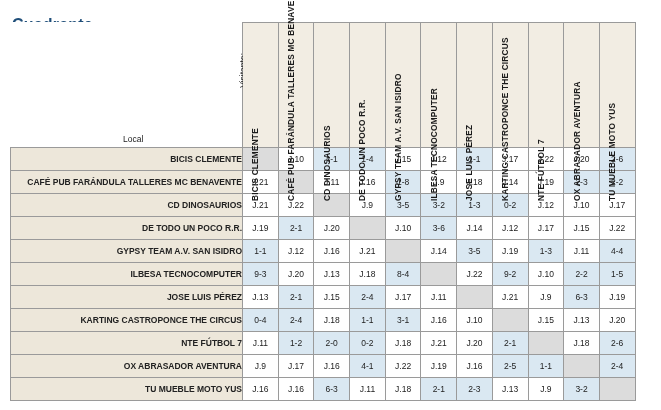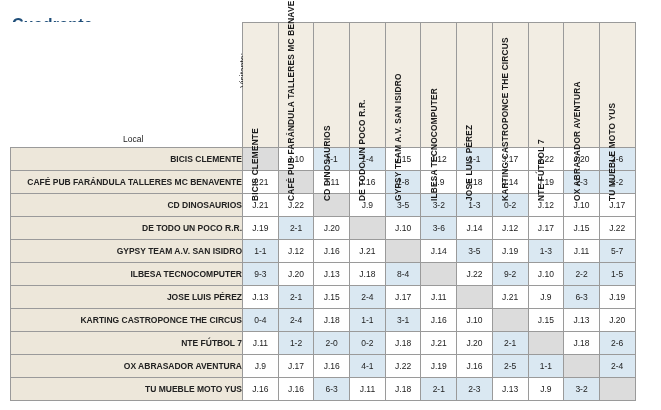--- a/index.html
+++ b/index.html
@@ -245,21 +245,21 @@
           <td class="cell hl">1-1</td>
           <td class="cell plain">J.12</td>
           <td class="cell plain">J.16</td>
           <td class="cell plain">J.21</td>
           <td class="cell diag"></td>
           <td class="cell plain">J.14</td>
           <td class="cell hl">3-5</td>
           <td class="cell plain">J.19</td>
           <td class="cell hl">1-3</td>
           <td class="cell plain">J.11</td>
-          <td class="cell hl">5-7</td>
+          <td class="cell hl">4-4</td>
         </tr>
         <tr>
           <td class="rowhead">ILBESA TECNOCOMPUTER</td>
           <td class="cell hl">9-3</td>
           <td class="cell plain">J.20</td>
           <td class="cell plain">J.13</td>
           <td class="cell plain">J.18</td>
           <td class="cell hl">8-4</td>
           <td class="cell diag"></td>
           <td class="cell plain">J.22</td>

